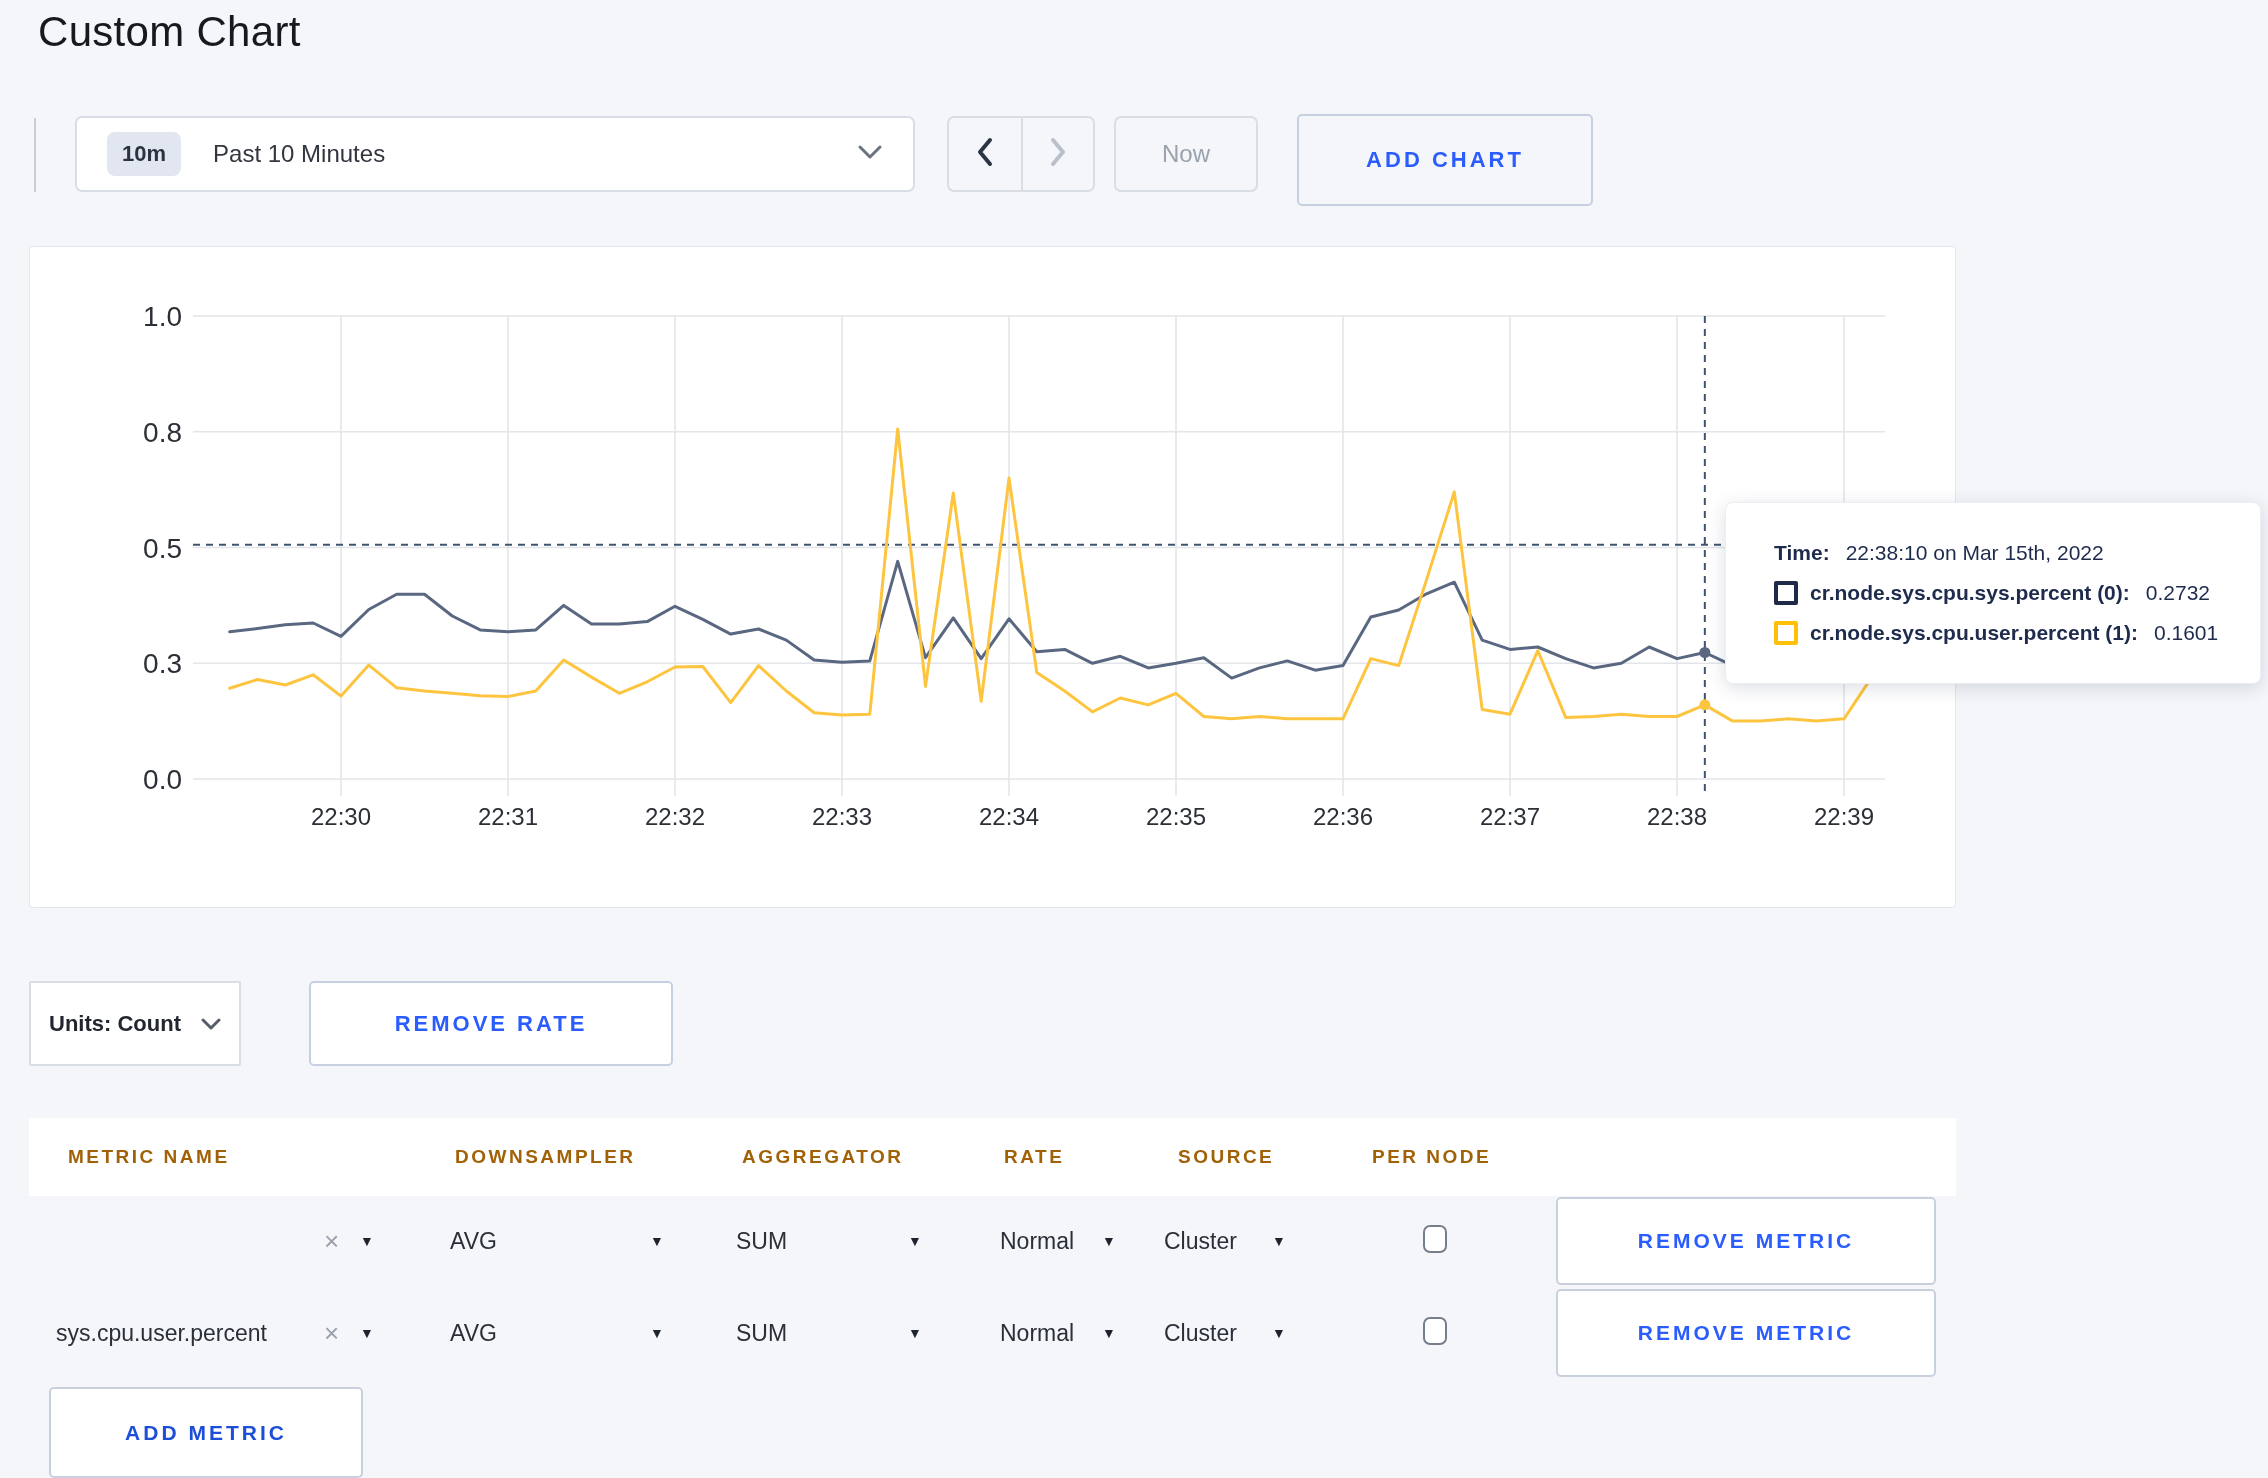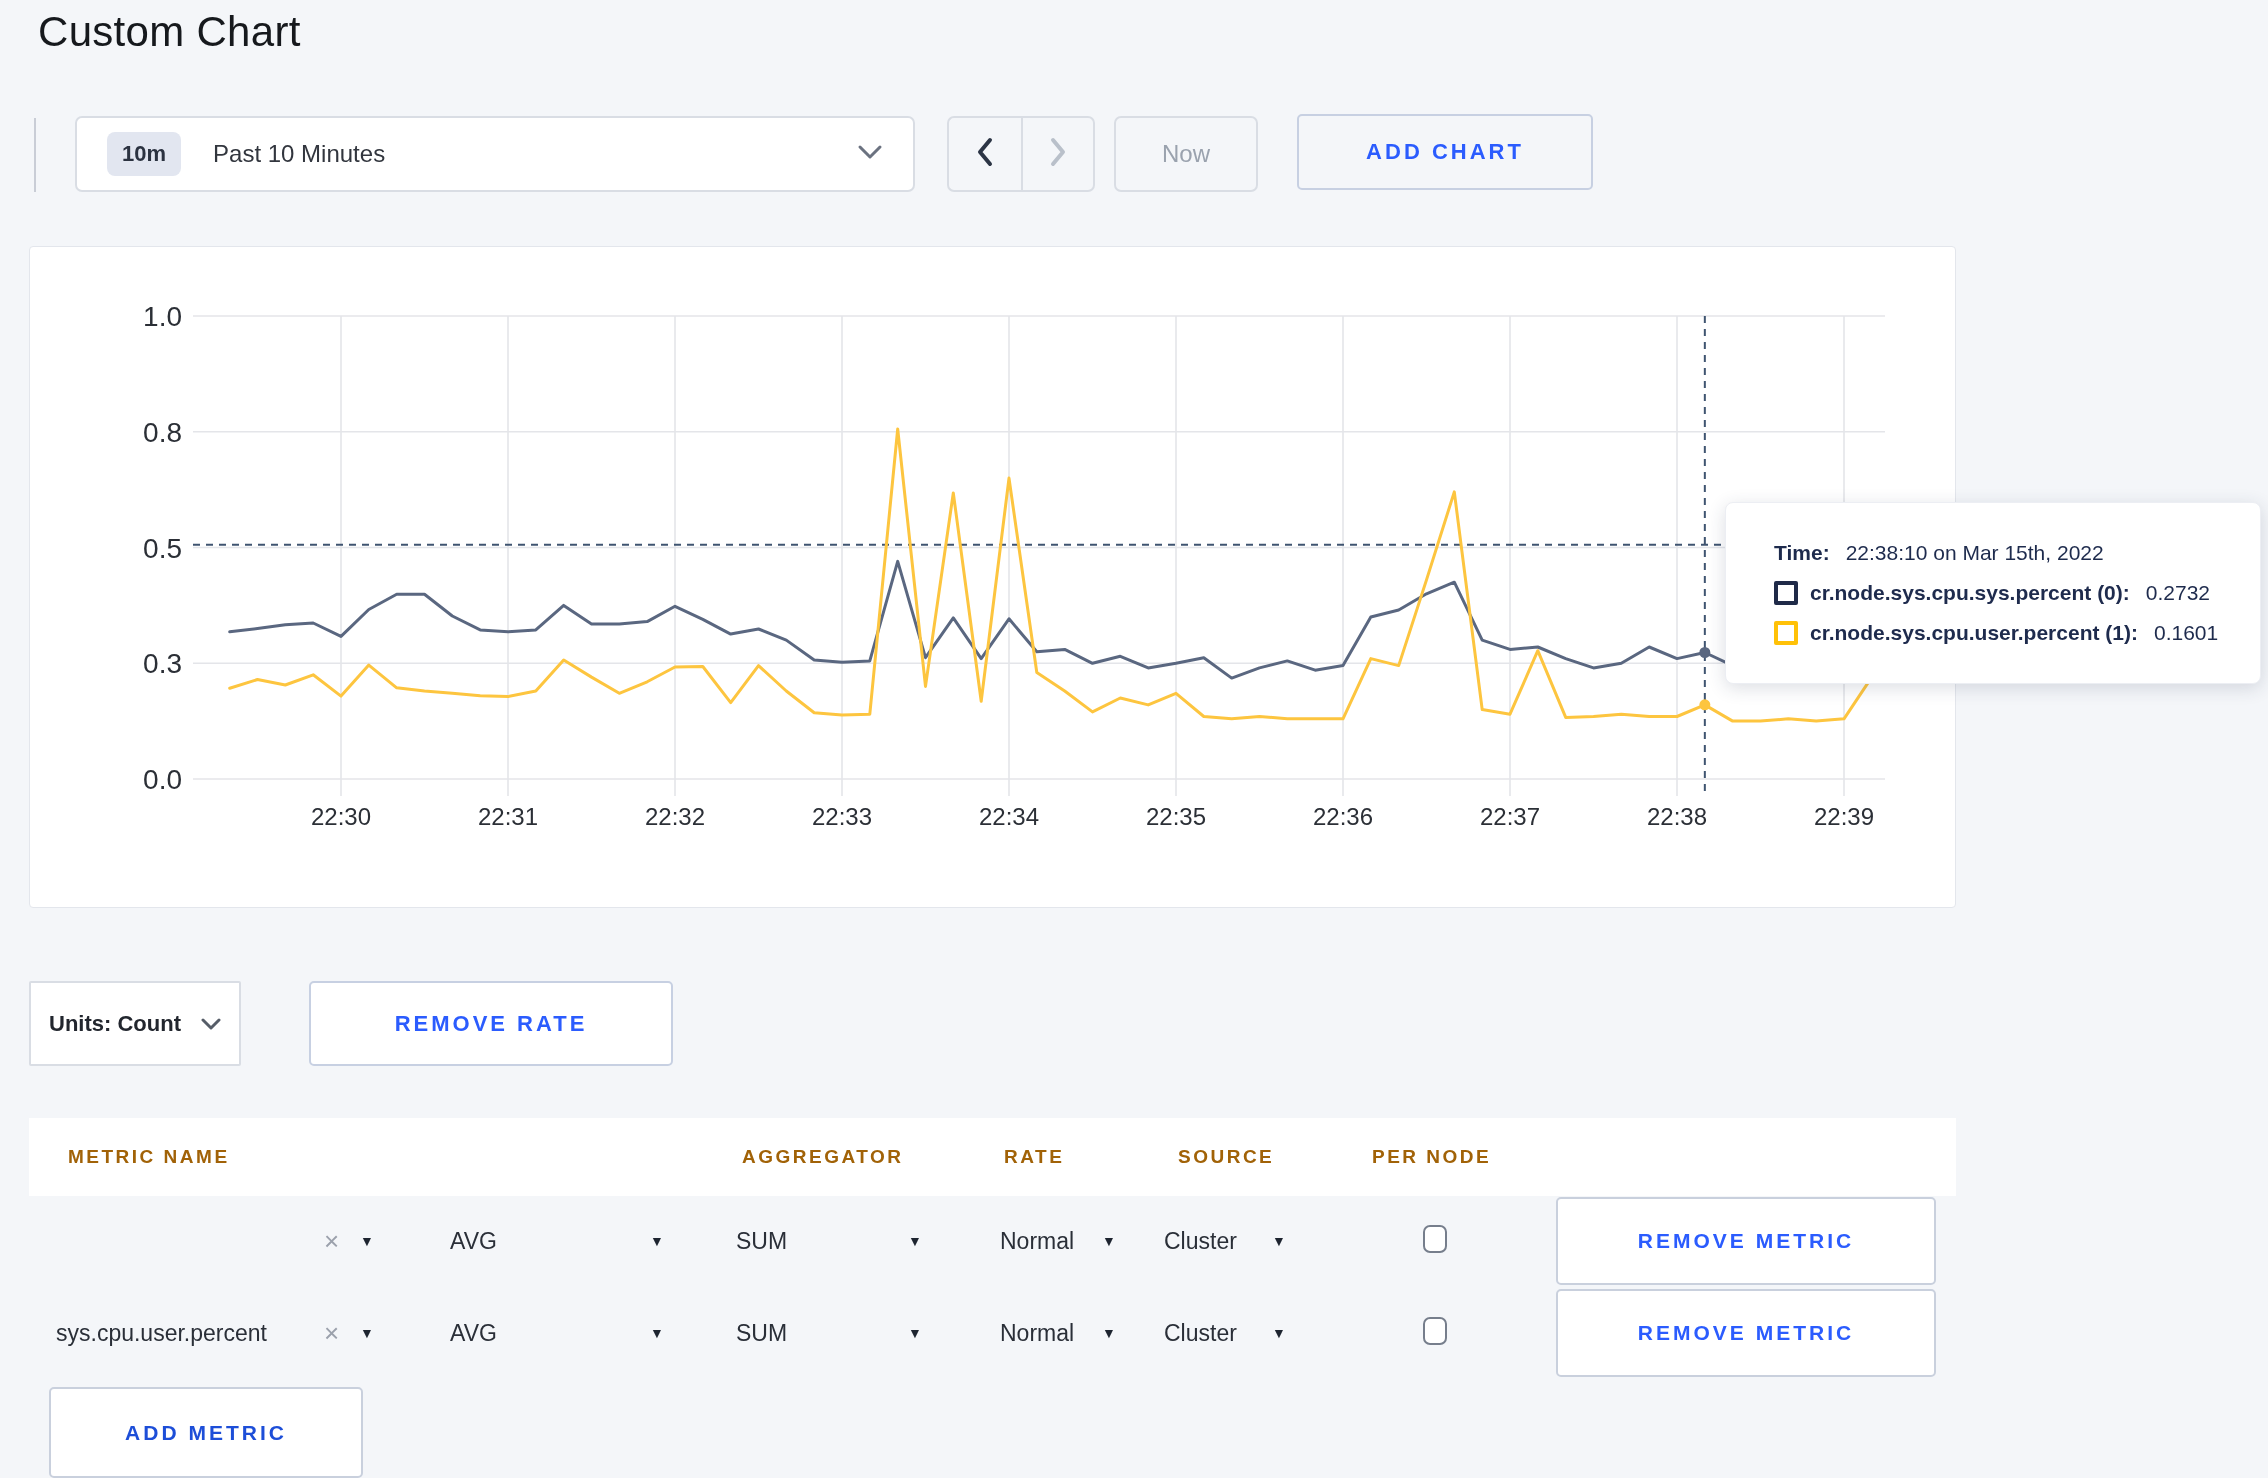--- a/index.html
+++ b/index.html
@@ -35,21 +35,21 @@
   .now-btn{
     position:absolute;left:1114px;top:116px;width:144px;height:76px;box-sizing:border-box;
     border:2px solid #d9dde4;border-radius:7px;background:transparent;
     color:#9aa2ae;font-size:24px;display:flex;align-items:center;justify-content:center;cursor:pointer;
   }
   .blue-btn{
     box-sizing:border-box;border:2px solid #c7d0e2;border-radius:5px;background:transparent;
     font-weight:bold;letter-spacing:3px;font-size:22px;
     display:flex;align-items:center;justify-content:center;cursor:pointer;
   }
-  .add-chart-btn{position:absolute;left:1297px;top:114px;width:296px;height:76px;}
+  .add-chart-btn{position:absolute;left:1297px;top:114px;width:296px;height:92px;}
   
   .chart-card{
     position:absolute;left:29px;top:246px;width:1927px;height:662px;box-sizing:border-box;
     background:#fff;border:1px solid #e3e6ec;border-radius:4px;
   }
   .chart-card svg{position:absolute;left:0;top:0;}
   .grid{stroke:#e4e5e9;stroke-width:1.6;}
   .crosshair{stroke:#3f5470;stroke-width:2;stroke-dasharray:7 6;}
   #x-labels{position:absolute;left:0;top:556px;width:100%;height:40px;}
   .x-tick{
@@ -202,20 +202,21 @@
   <span>
     <svg width="20" height="13" viewBox="0 0 20 13">
         <polyline points="2,2 10,10 18,2" fill="none" stroke="#565d68" stroke-width="3" stroke-linecap="round" stroke-linejoin="round"></polyline>
       </svg>
   </span>
 </div>
 <div class="blue-btn remove-chart-btn" style="color:#2b5cfe">REMOVE RATE</div>
 
 <div class="mt-header">
   <span class="mt-h" style="left:39px">METRIC NAME</span>
+  <span class="mt-h" style="left:426px">DOWNSAMPLER</span>
   <span class="mt-h" style="left:713px">AGGREGATOR</span>
   <span class="mt-h" style="left:975px">RATE</span>
   <span class="mt-h" style="left:1149px">SOURCE</span>
   <span class="mt-h" style="left:1343px">PER NODE</span>
 </div>
 
 <div class="mt-row" style="top:1197px">
   <span class="cell xicon" style="left:295px">×</span>
   <span class="cell caret" style="left:331px">▼</span>
   <span class="cell" style="left:421px">AVG</span>

